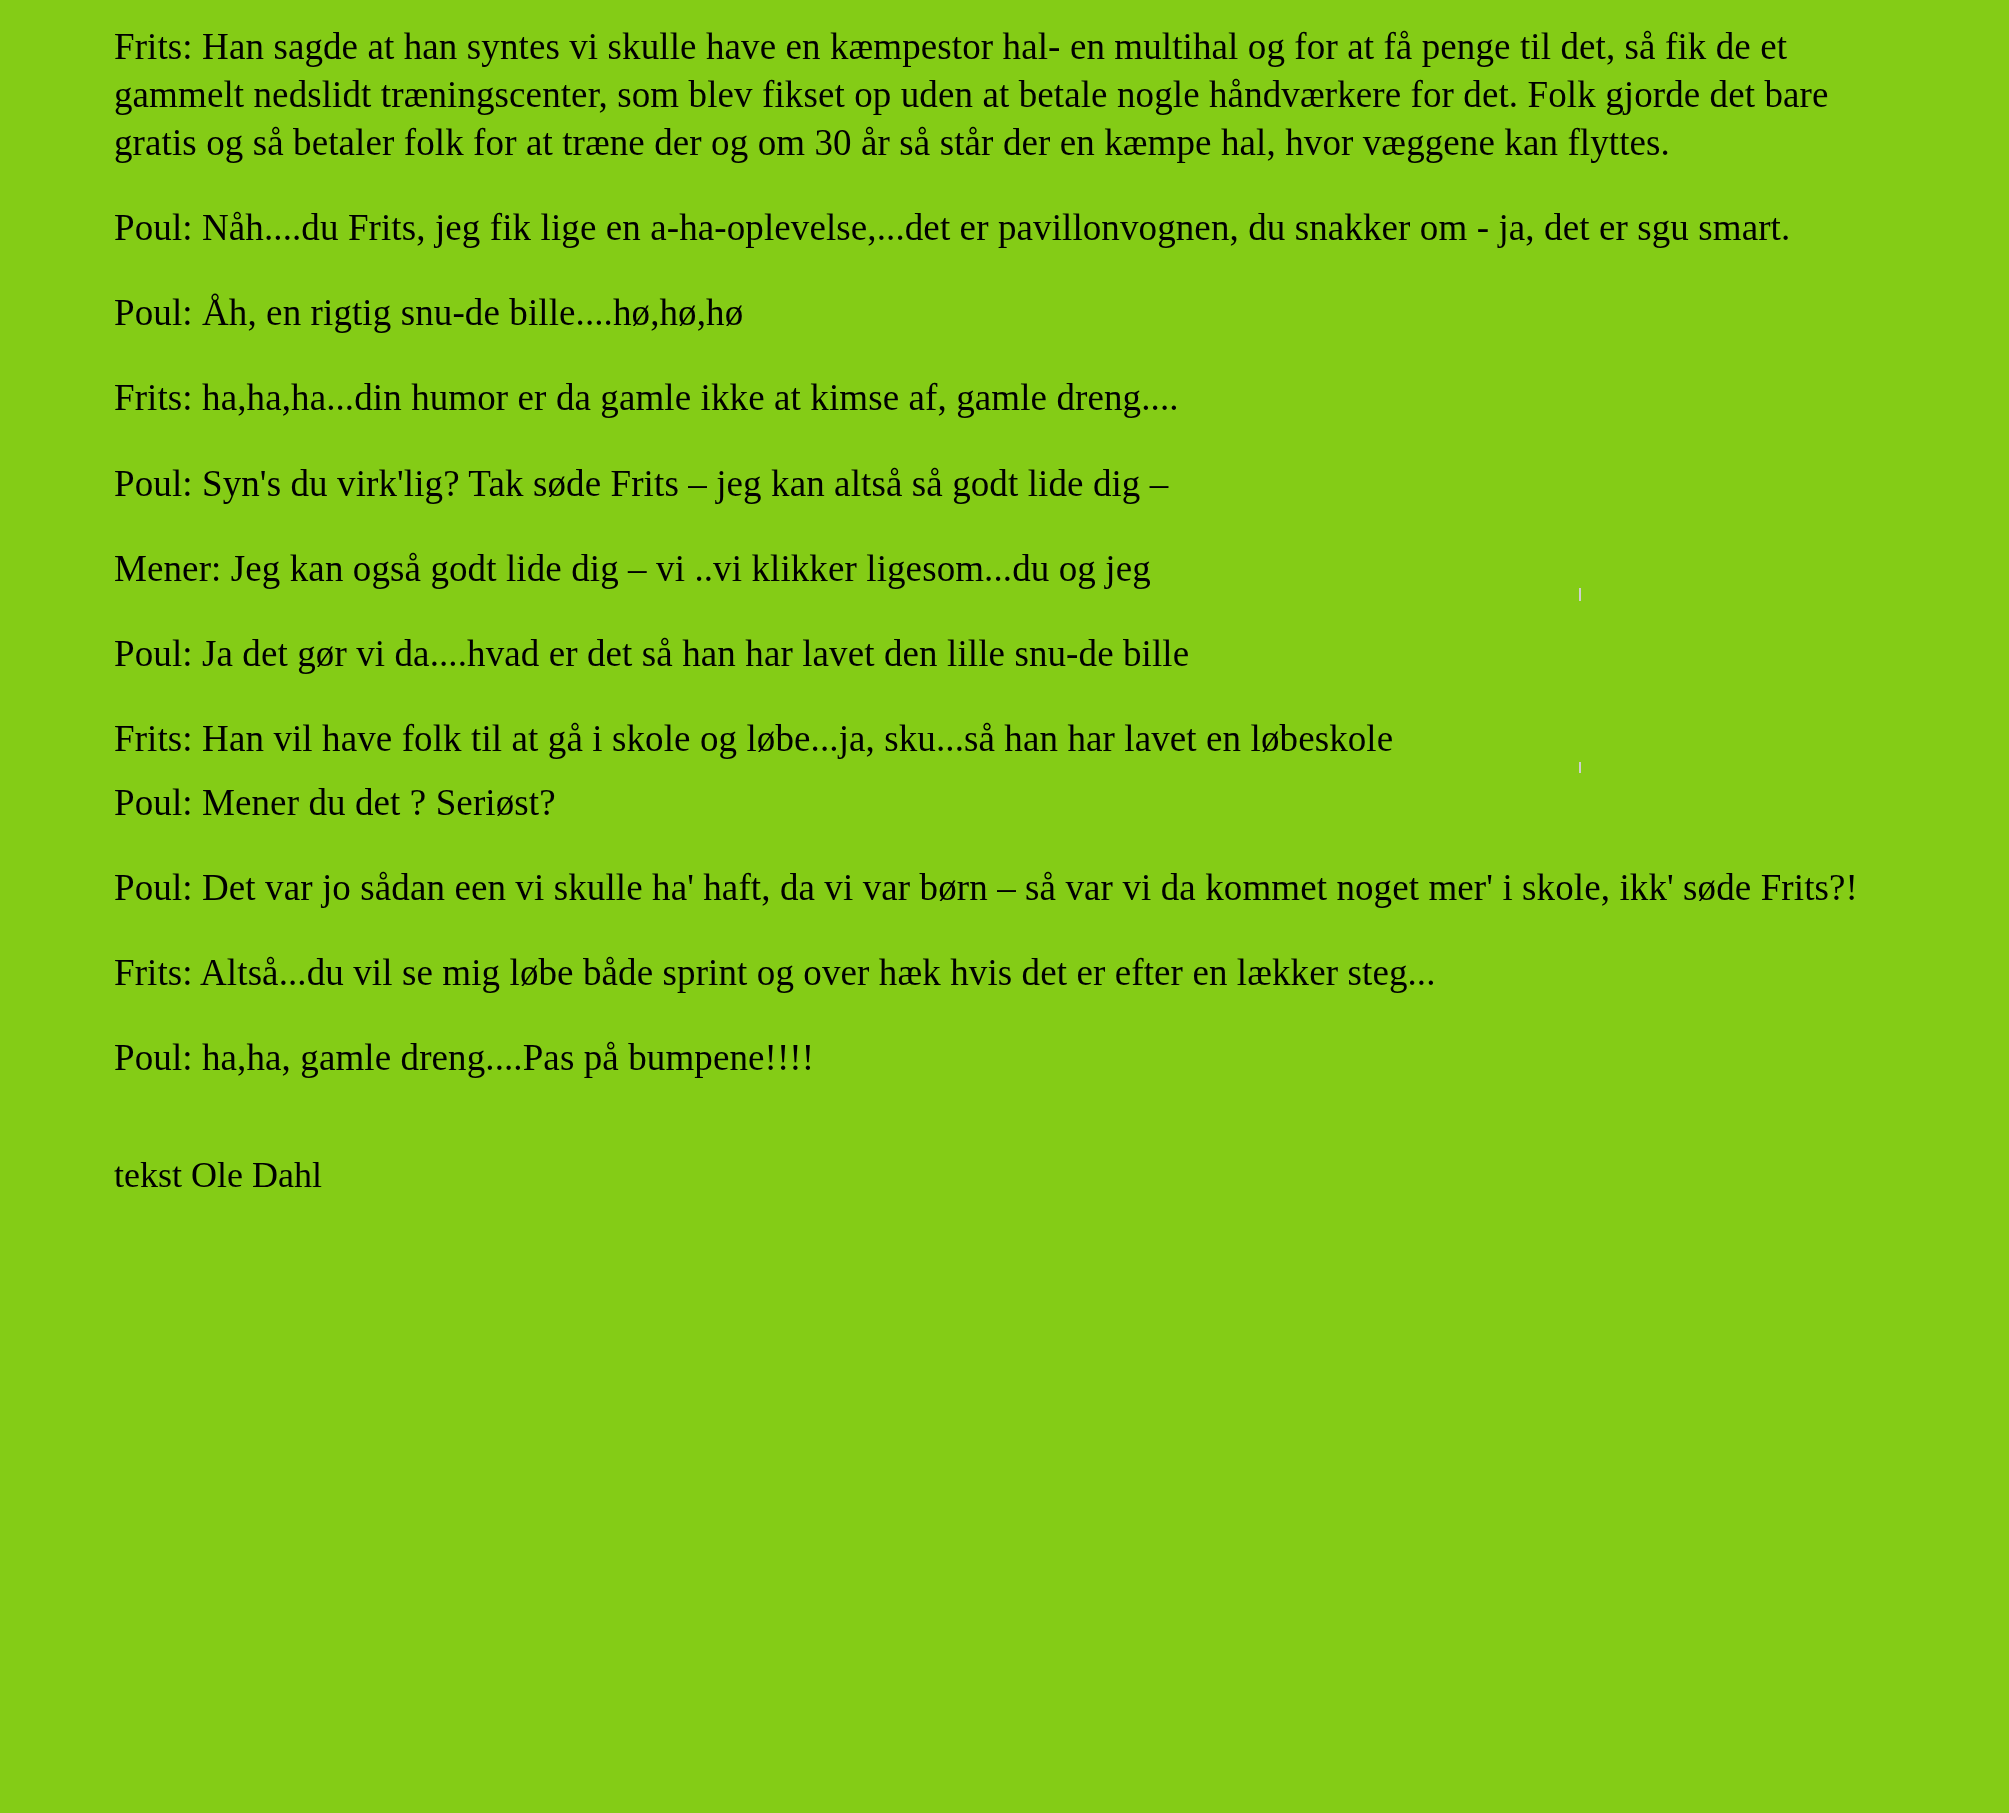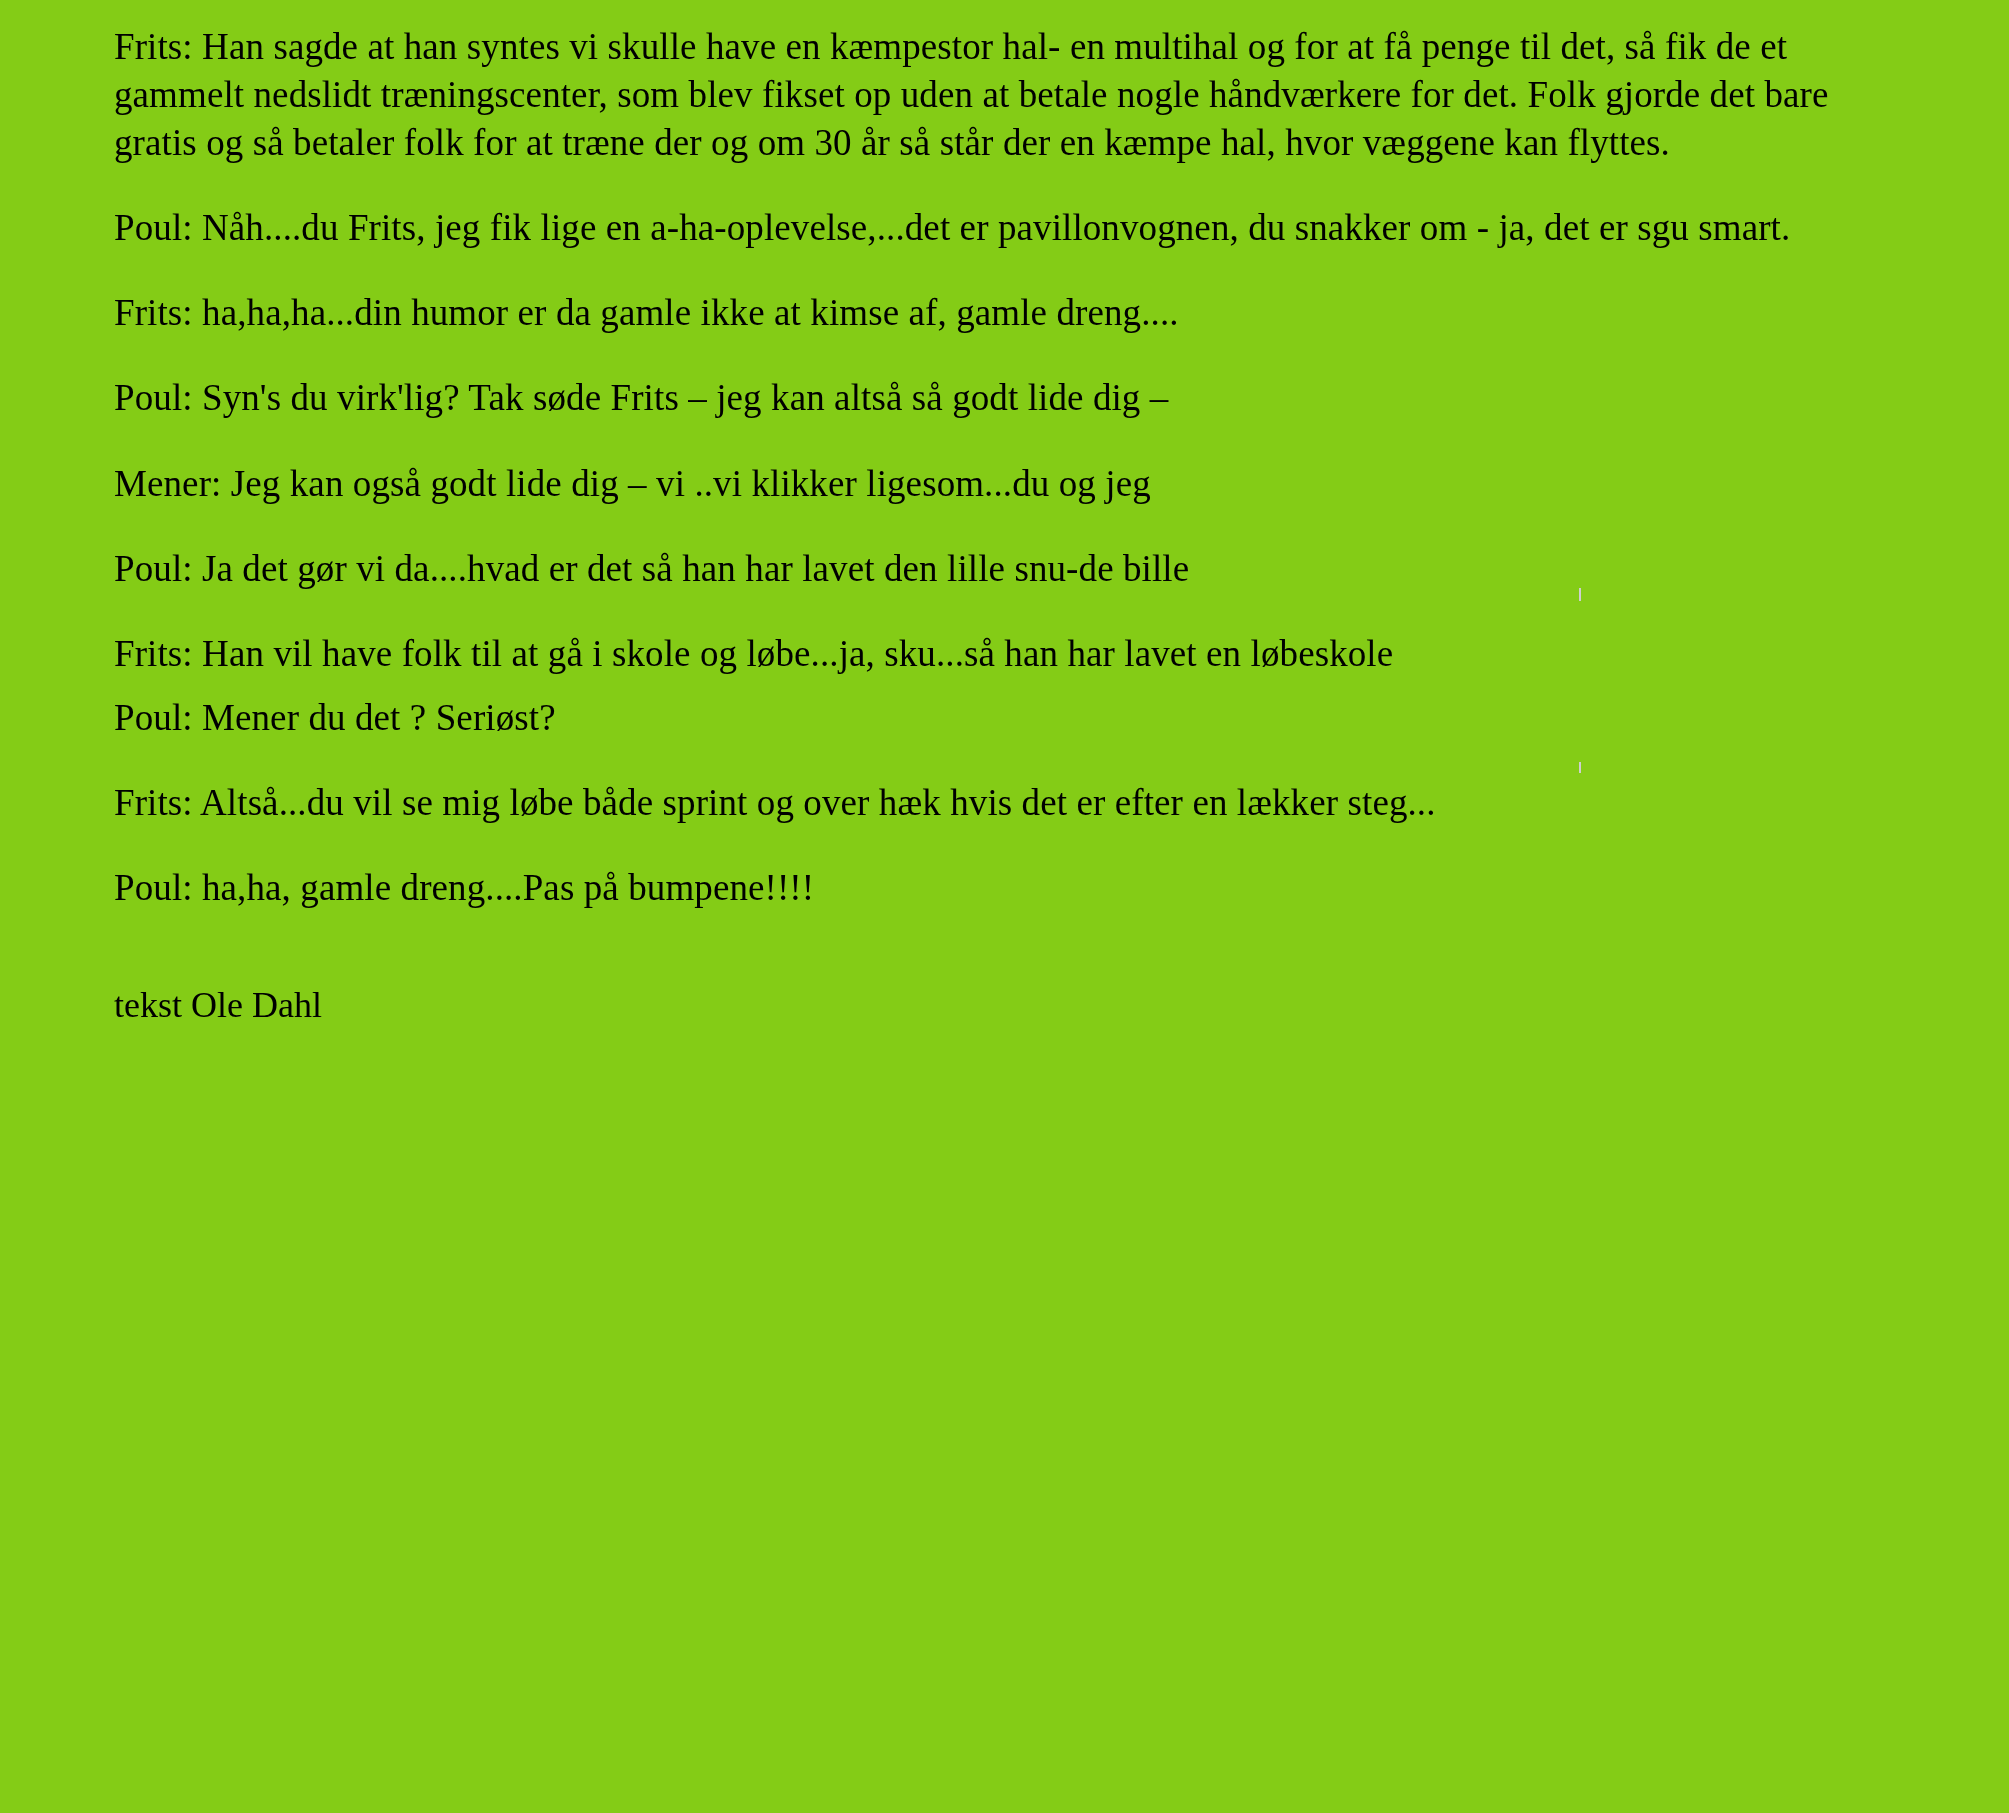--- a/index.html
+++ b/index.html
@@ -46,26 +46,28 @@
   .speck-a { left: 1579px; top: 588px; height: 12.5px; }
   .speck-b { left: 1579px; top: 762px; height: 10.7px; }
 </style>
 </head>
 <body>
 
 <div class="page">
 
   <p class="para">Frits: Han sagde at han syntes vi skulle have en kæmpestor hal- en multihal og for at få penge til det, så fik de et gammelt nedslidt træningscenter, som blev fikset op uden at betale nogle håndværkere for det. Folk gjorde det bare gratis og så betaler folk for at træne der og om 30 år så står der en kæmpe hal, hvor væggene kan flyttes.</p>
   <p class="para">Poul: Nåh....du Frits, jeg fik lige en a-ha-oplevelse,...det er pavillonvognen, du snakker om -  ja, det er sgu smart.</p>
+  <p class="para">Poul: Åh, en rigtig snu-de bille....hø,hø,hø</p>
   <p class="para">Frits: ha,ha,ha...din humor er da gamle ikke at kimse af, gamle dreng....</p>
   <p class="para">Poul: Syn's du virk'lig? Tak søde Frits – jeg kan altså så godt lide dig –</p>
   <p class="para">Mener: Jeg kan også godt lide dig – vi ..vi klikker ligesom...du og jeg</p>
   <p class="para">Poul: Ja det gør vi da....hvad er det så han har lavet den lille snu-de bille</p>
   <p class="para tight">Frits: Han vil have folk til at gå i skole og løbe...ja, sku...så han har lavet en løbeskole</p>
   <p class="para">Poul: Mener du det ? Seriøst?</p>
+  <p class="para">Poul: Det var jo sådan een vi skulle ha' haft, da vi var børn – så var vi da kommet noget mer' i skole, ikk' søde Frits?!</p>
   <p class="para">Frits: Altså...du vil se mig løbe både sprint og over hæk hvis det er efter en lækker steg...</p>
   <p class="para">Poul: ha,ha, gamle dreng....Pas på bumpene!!!!</p>
 
   <p class="credit">tekst Ole Dahl</p>
 
   <div class="speck speck-a"></div>
   <div class="speck speck-b"></div>
 </div>
 
 

